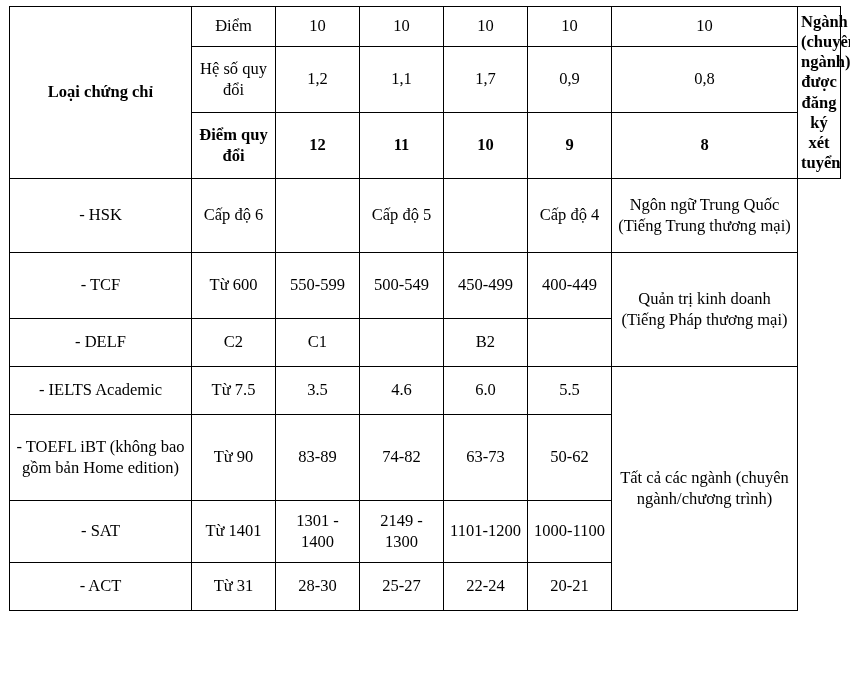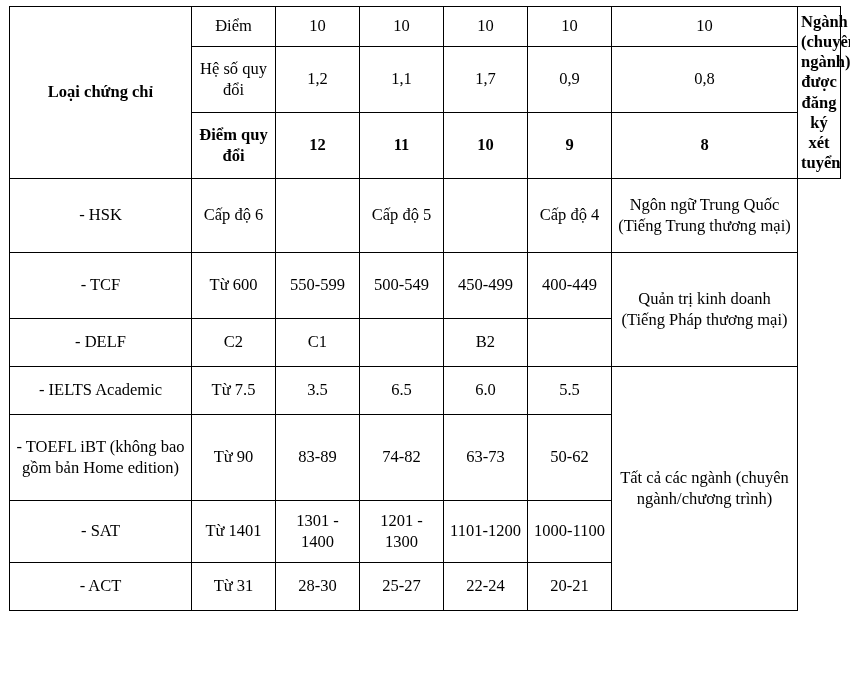--- a/index.html
+++ b/index.html
@@ -144,40 +144,40 @@
         <td>C1</td>
         <td class="blank-cell"></td>
         <td>B2</td>
         <td class="blank-cell"></td>
       </tr>
 
       <tr style="height:48px;">
         <td class="row-label">- IELTS Academic</td>
         <td>Từ 7.5</td>
         <td>3.5</td>
-        <td>6.5</td>
+        <td>4.6</td>
         <td>6.0</td>
         <td>5.5</td>
         <td rowspan="4" class="major-cell">Tất cả các ngành (chuyên ngành/chương trình)</td>
       </tr>
 
       <tr style="height:86px;">
         <td class="row-label">- TOEFL iBT (không bao gồm bản Home edition)</td>
         <td>Từ 90</td>
         <td>83-89</td>
         <td>74-82</td>
         <td>63-73</td>
         <td>50-62</td>
       </tr>
 
       <tr style="height:62px;">
         <td class="row-label">- SAT</td>
         <td>Từ 1401</td>
         <td>1301 - 1400</td>
-        <td>1201 - 1300</td>
+        <td>2149 - 1300</td>
         <td>1101-1200</td>
         <td>1000-1100</td>
       </tr>
 
       <tr style="height:48px;">
         <td class="row-label">- ACT</td>
         <td>Từ 31</td>
         <td>28-30</td>
         <td>25-27</td>
         <td>22-24</td>

